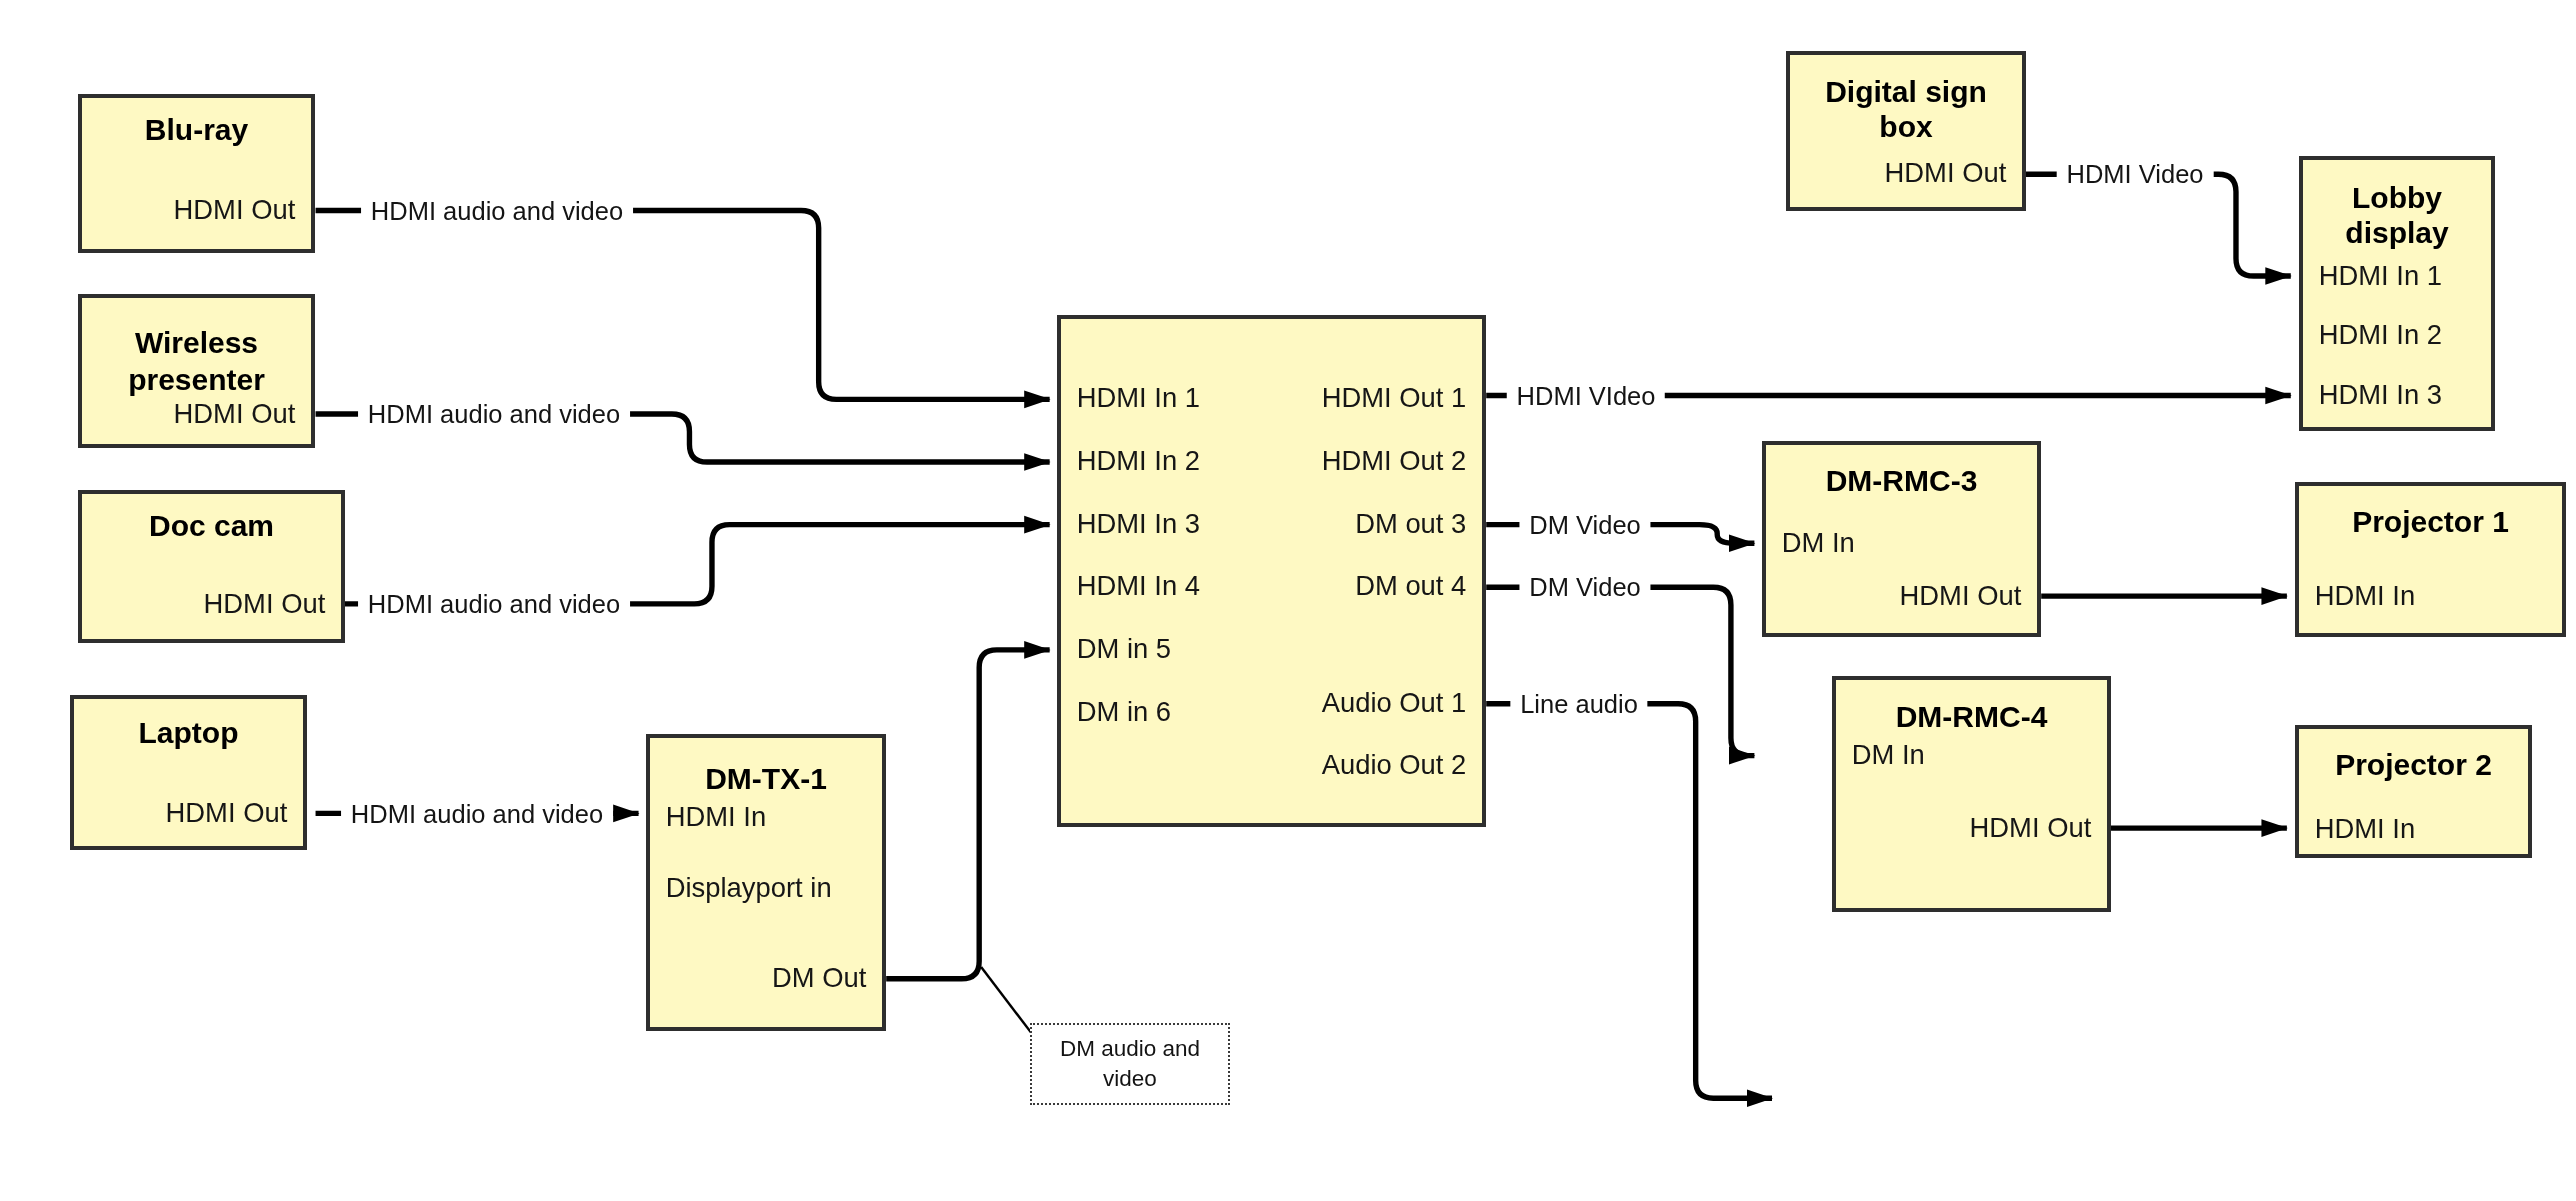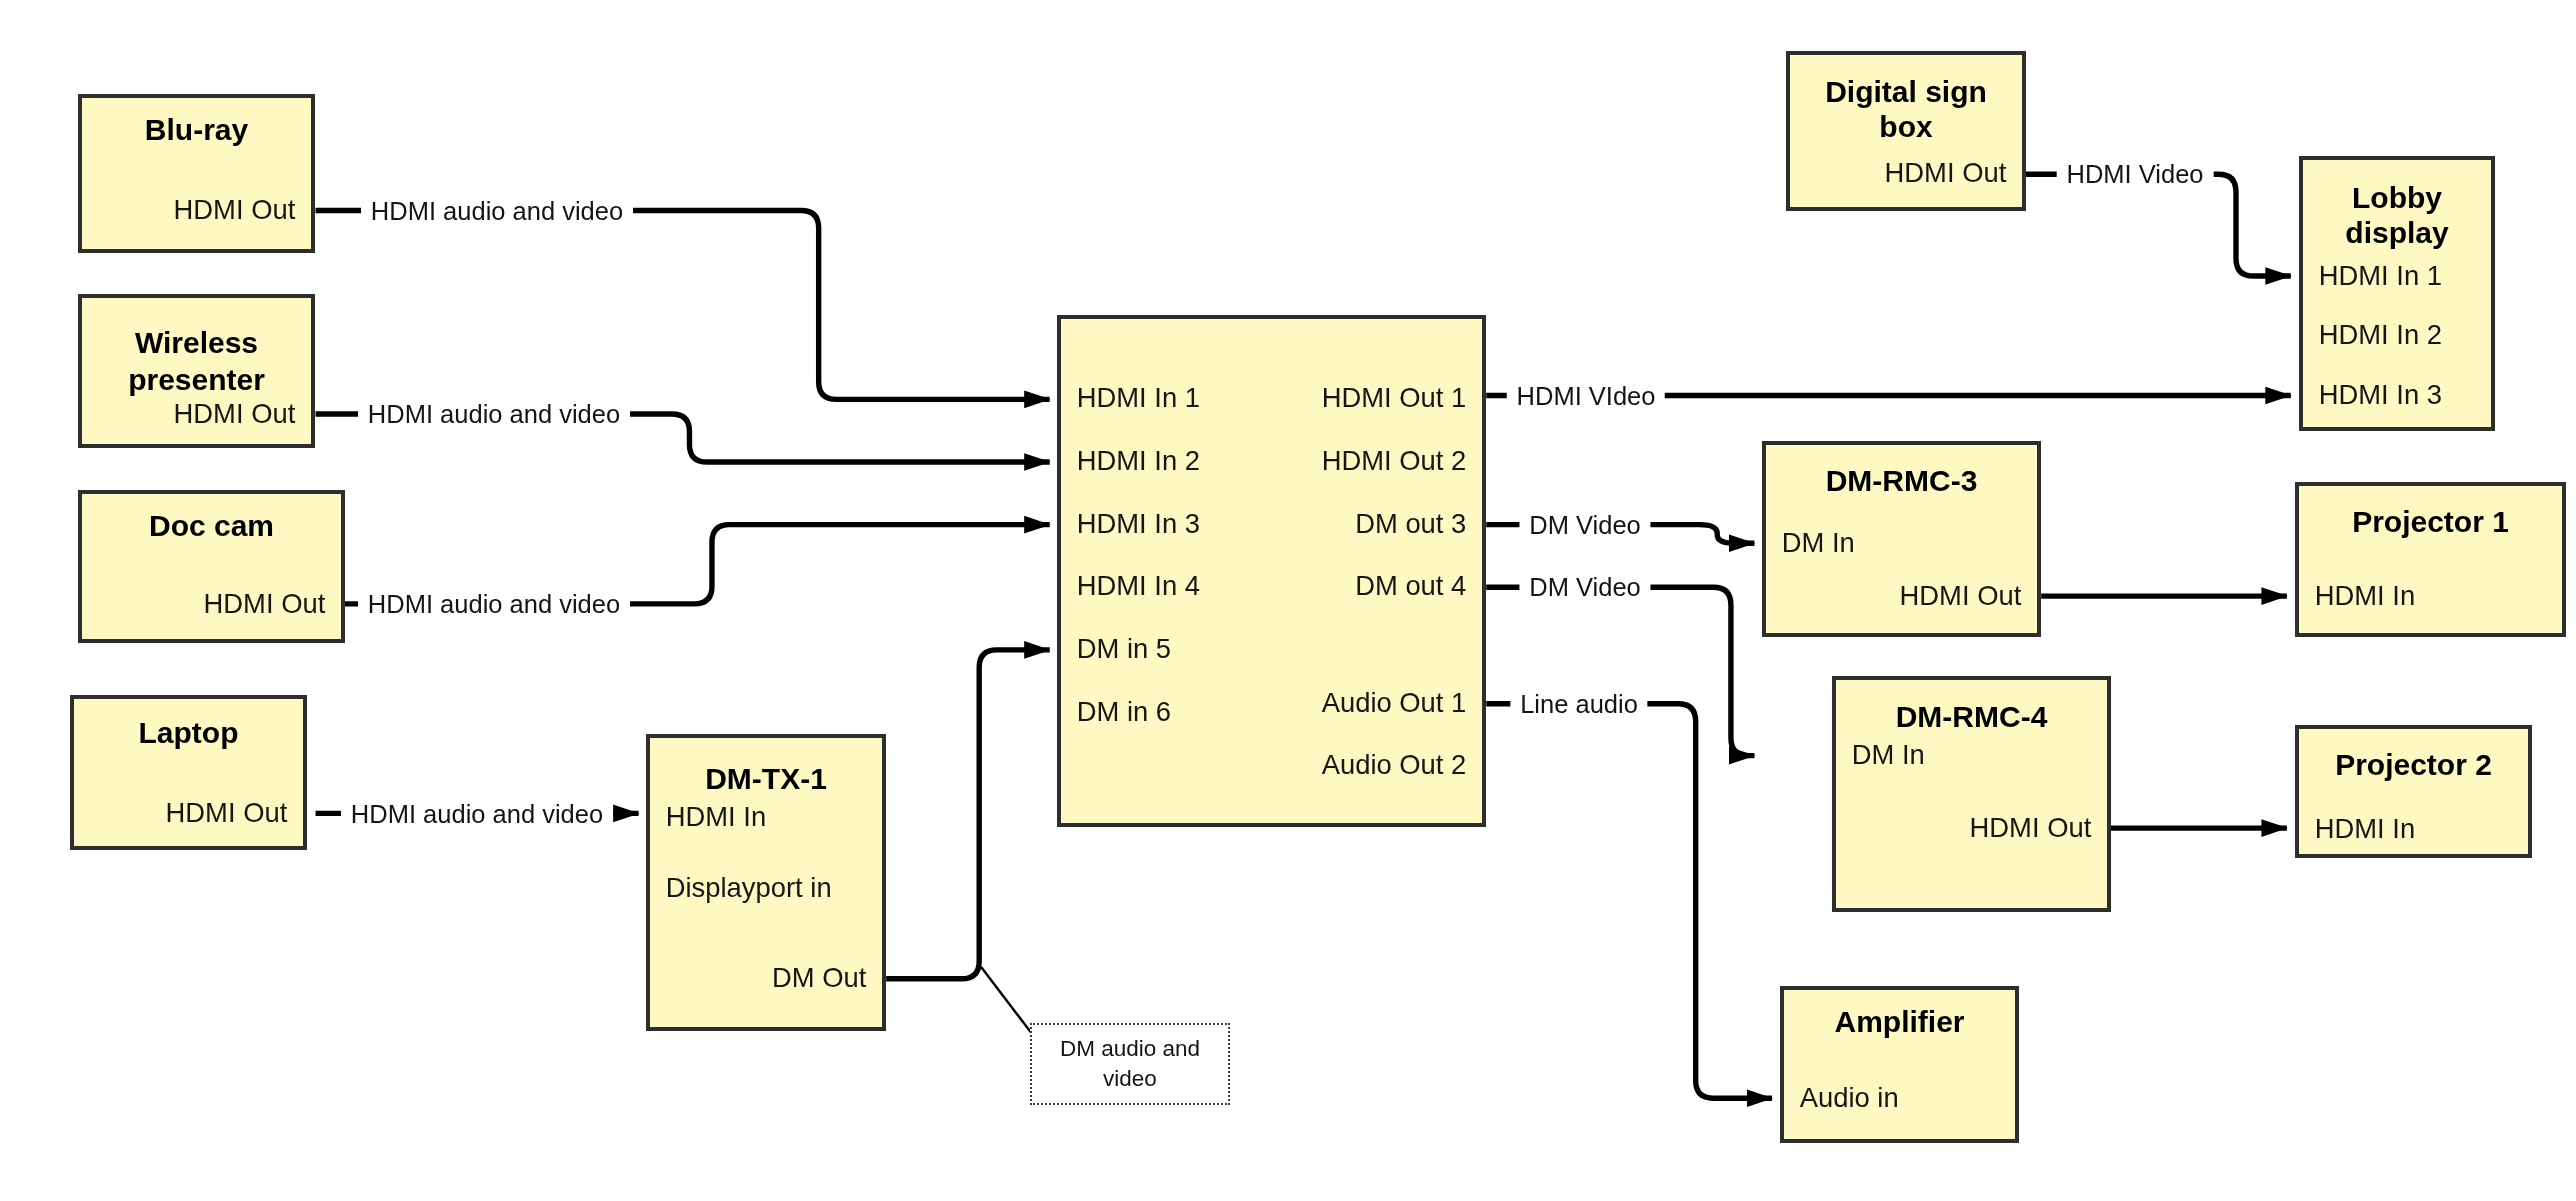--- a/index.html
+++ b/index.html
@@ -135,24 +135,20 @@
   <div class="box" style="left:2295px;top:482px;width:271px;height:155px">
     <div class="box-title" style="top:36px">Projector 1</div>
     <div class="port pl" style="top:110px">HDMI In</div>
   </div>
 
   <div class="box" style="left:2295px;top:725px;width:237px;height:133px">
     <div class="box-title" style="top:36px">Projector 2</div>
     <div class="port pl" style="top:100px">HDMI In</div>
   </div>
 
-  <div class="box" style="left:1780px;top:986px;width:239px;height:157px">
-    <div class="box-title" style="top:32px">Amplifier</div>
-    <div class="port pl" style="top:108px">Audio in</div>
-  </div>
 
   <div class="edge-label" style="left:497px;top:211px">HDMI audio and video</div>
   <div class="edge-label" style="left:494px;top:414px">HDMI audio and video</div>
   <div class="edge-label" style="left:494px;top:604px">HDMI audio and video</div>
   <div class="edge-label" style="left:477px;top:814px">HDMI audio and video</div>
   <div class="edge-label" style="left:1586px;top:396px">HDMI VIdeo</div>
   <div class="edge-label" style="left:1585px;top:525px">DM Video</div>
   <div class="edge-label" style="left:1585px;top:587px">DM Video</div>
   <div class="edge-label" style="left:1579px;top:704px">Line audio</div>
   <div class="edge-label" style="left:2135px;top:174px">HDMI Video</div>

